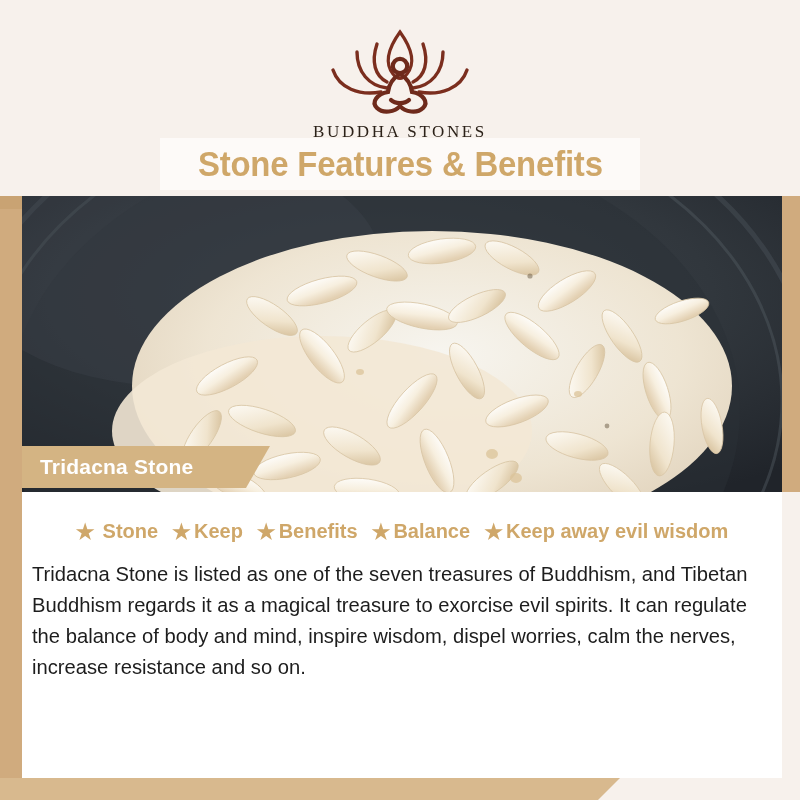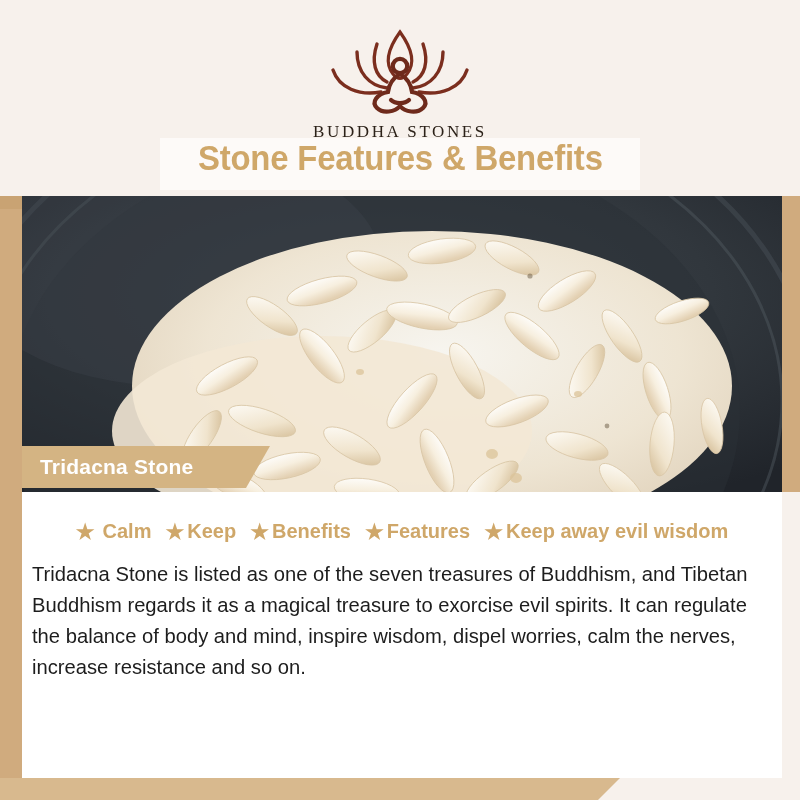--- a/index.html
+++ b/index.html
@@ -101,20 +101,21 @@
 
   
   .title-band {
     position: absolute;
     left: 160px;
     top: 138px;
     width: 480px;
     height: 52px;
     background: #fdfaf8;
     display: flex;
+    align-items: center;
     justify-content: center;
   }
   .title-text {
     font-size: 35px;
     font-weight: bold;
     color: #cfa769;
     letter-spacing: -0.2px;
     transform: scaleX(0.94);
     white-space: nowrap;
   }
@@ -339,33 +340,33 @@
   </div>
 
   <div class="photo-caption">
     <span>Tridacna Stone</span>
   </div>
 
   <div class="body-panel">
     <div class="tags-row">
       <span class="tag first">
         <span class="star">★</span>
-        <span>Calm</span>
+        <span>Stone</span>
       </span>
       <span class="tag">
         <span class="star">★</span>
         <span>Keep</span>
       </span>
       <span class="tag">
         <span class="star">★</span>
         <span>Benefits</span>
       </span>
       <span class="tag">
         <span class="star">★</span>
-        <span>Features</span>
+        <span>Balance</span>
       </span>
       <span class="tag">
         <span class="star">★</span>
         <span>Keep away evil wisdom</span>
       </span>
     </div>
 
     <div class="paragraph">Tridacna Stone is listed as one of the seven treasures of Buddhism, and Tibetan Buddhism regards it as a magical treasure to exorcise evil spirits. It can regulate the balance of body and mind, inspire wisdom, dispel worries, calm the nerves, increase resistance and so on.</div>
   </div>
 

